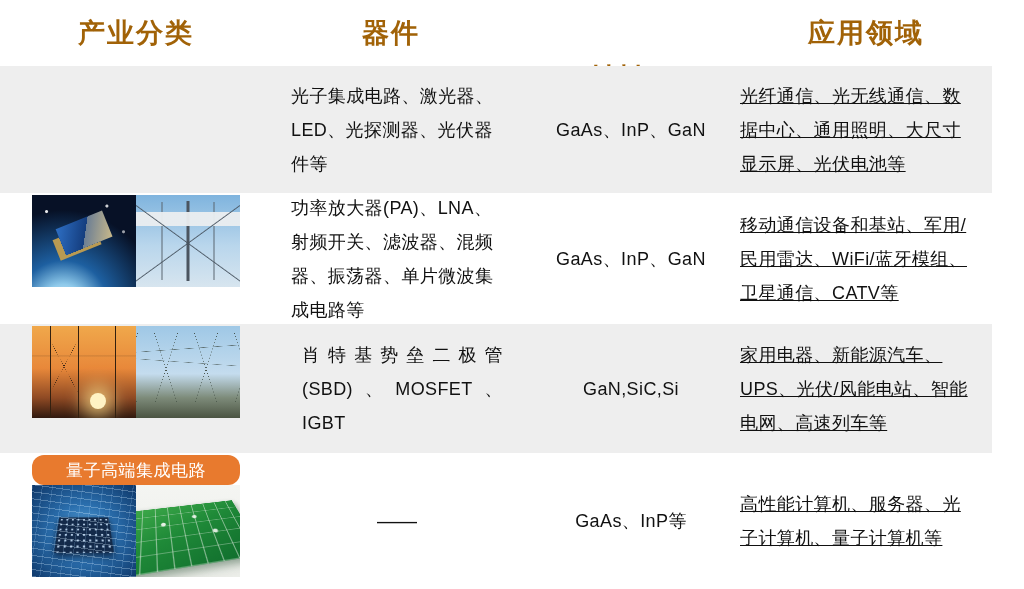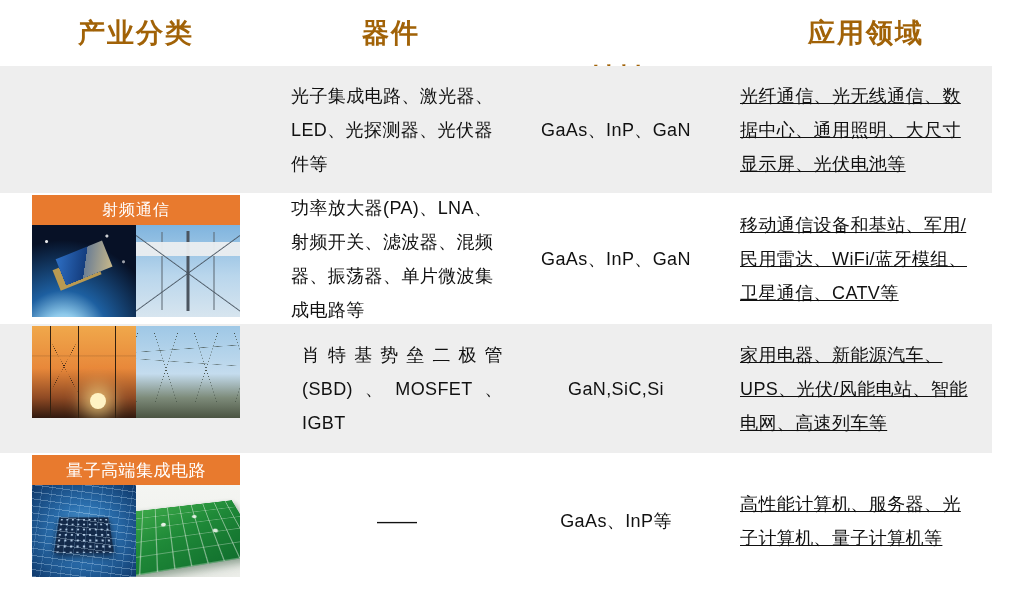--- a/index.html
+++ b/index.html
@@ -84,21 +84,21 @@
     background: #e87a2e;
     display: flex;
     align-items: center;
     justify-content: center;
     color: #ffffff;
     font-size: 16px;
     letter-spacing: 1px;
     font-family: "Liberation Sans", "DejaVu Sans", sans-serif;
     box-sizing: border-box;
   }
-  .cat-banner.wide-label { font-size: 17px; letter-spacing: 0.5px; }
+  .cat-banner.wide-label { font-size: 17px; letter-spacing: 0.5px; border-radius: 12px; }
 
   .cat-photo {
     position: relative;
     width: 208px;
     height: 92px;
     overflow: hidden;
     display: flex;
   }
   .cat-photo .half { position: relative; height: 100%; overflow: hidden; }
   .cat-photo .half.l { width: 50%; }
@@ -295,21 +295,21 @@
     display: flex;
     align-items: center;
     font-size: 18px;
     line-height: 34px;
     color: #111111;
     letter-spacing: 0.4px;
   }
   .txt-cell .inner { width: 100%; }
 
   .col-device   { left: 291px; width: 212px; top: 0; height: 100%; }
-  .col-material { left: 509px; width: 214px; top: 0; height: 100%;
+  .col-material { left: 524px; width: 214px; top: 0; height: 100%;
                   justify-content: center; text-align: center; }
   .col-app      { left: 740px; width: 238px; top: 0; height: 100%; text-decoration: underline; }
 
   .col-device .inner  { text-align: left; }
   .col-app .inner     { text-align: left; }
 
   .device-justify .inner {
     text-align: justify;
     text-align-last: left;
     margin-left: 11px;
@@ -344,21 +344,20 @@
     </div>
     <div class="txt-cell col-app">
       <div class="inner">光纤通信、光无线通信、数据中心、通用照明、大尺寸显示屏、光伏电池等</div>
     </div>
   </div>
 
   <div class="row row-1 plain">
     <div class="row-band"></div>
 
     <div class="cat-cell">
-      <div class="cat-banner">射频通信</div>
       <div class="cat-photo">
         <div class="half l art-sat"></div>
         <div class="half r art-tower"></div>
       </div>
     </div>
 
     <div class="txt-cell col-device">
       <div class="inner">功率放大器(PA)、LNA、射频开关、滤波器、混频器、振荡器、单片微波集成电路等</div>
     </div>
     <div class="txt-cell col-material">

